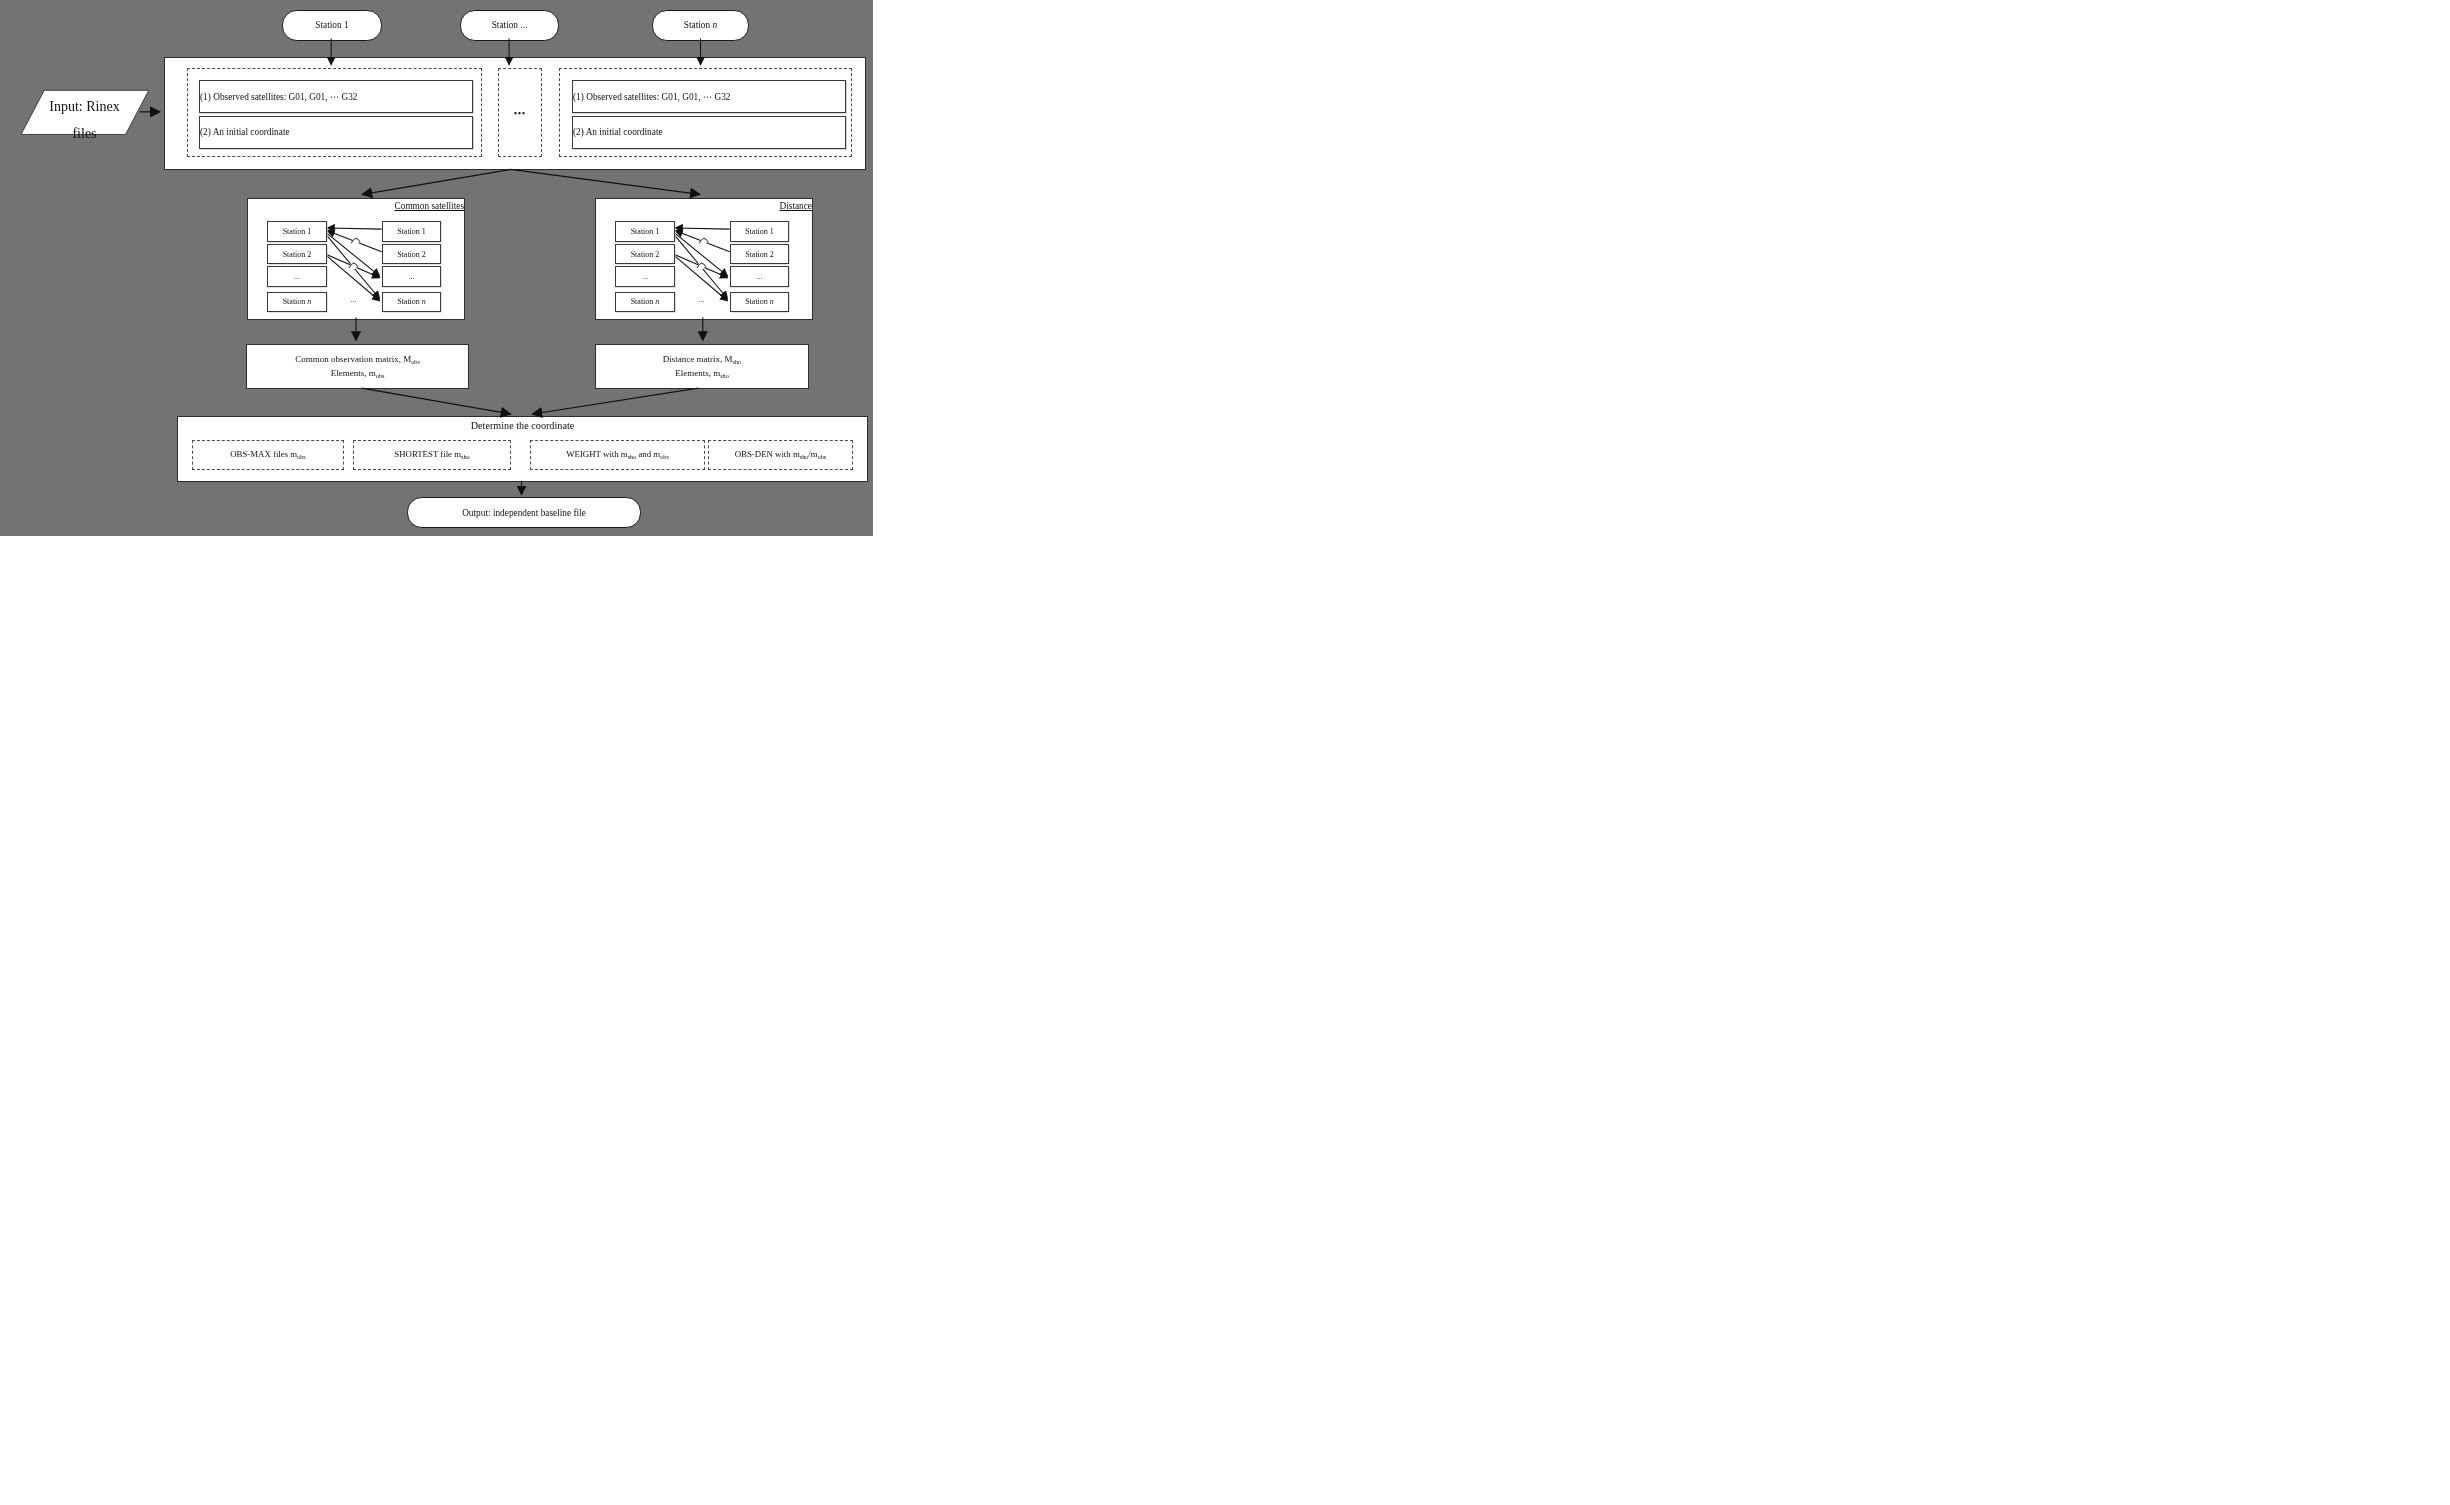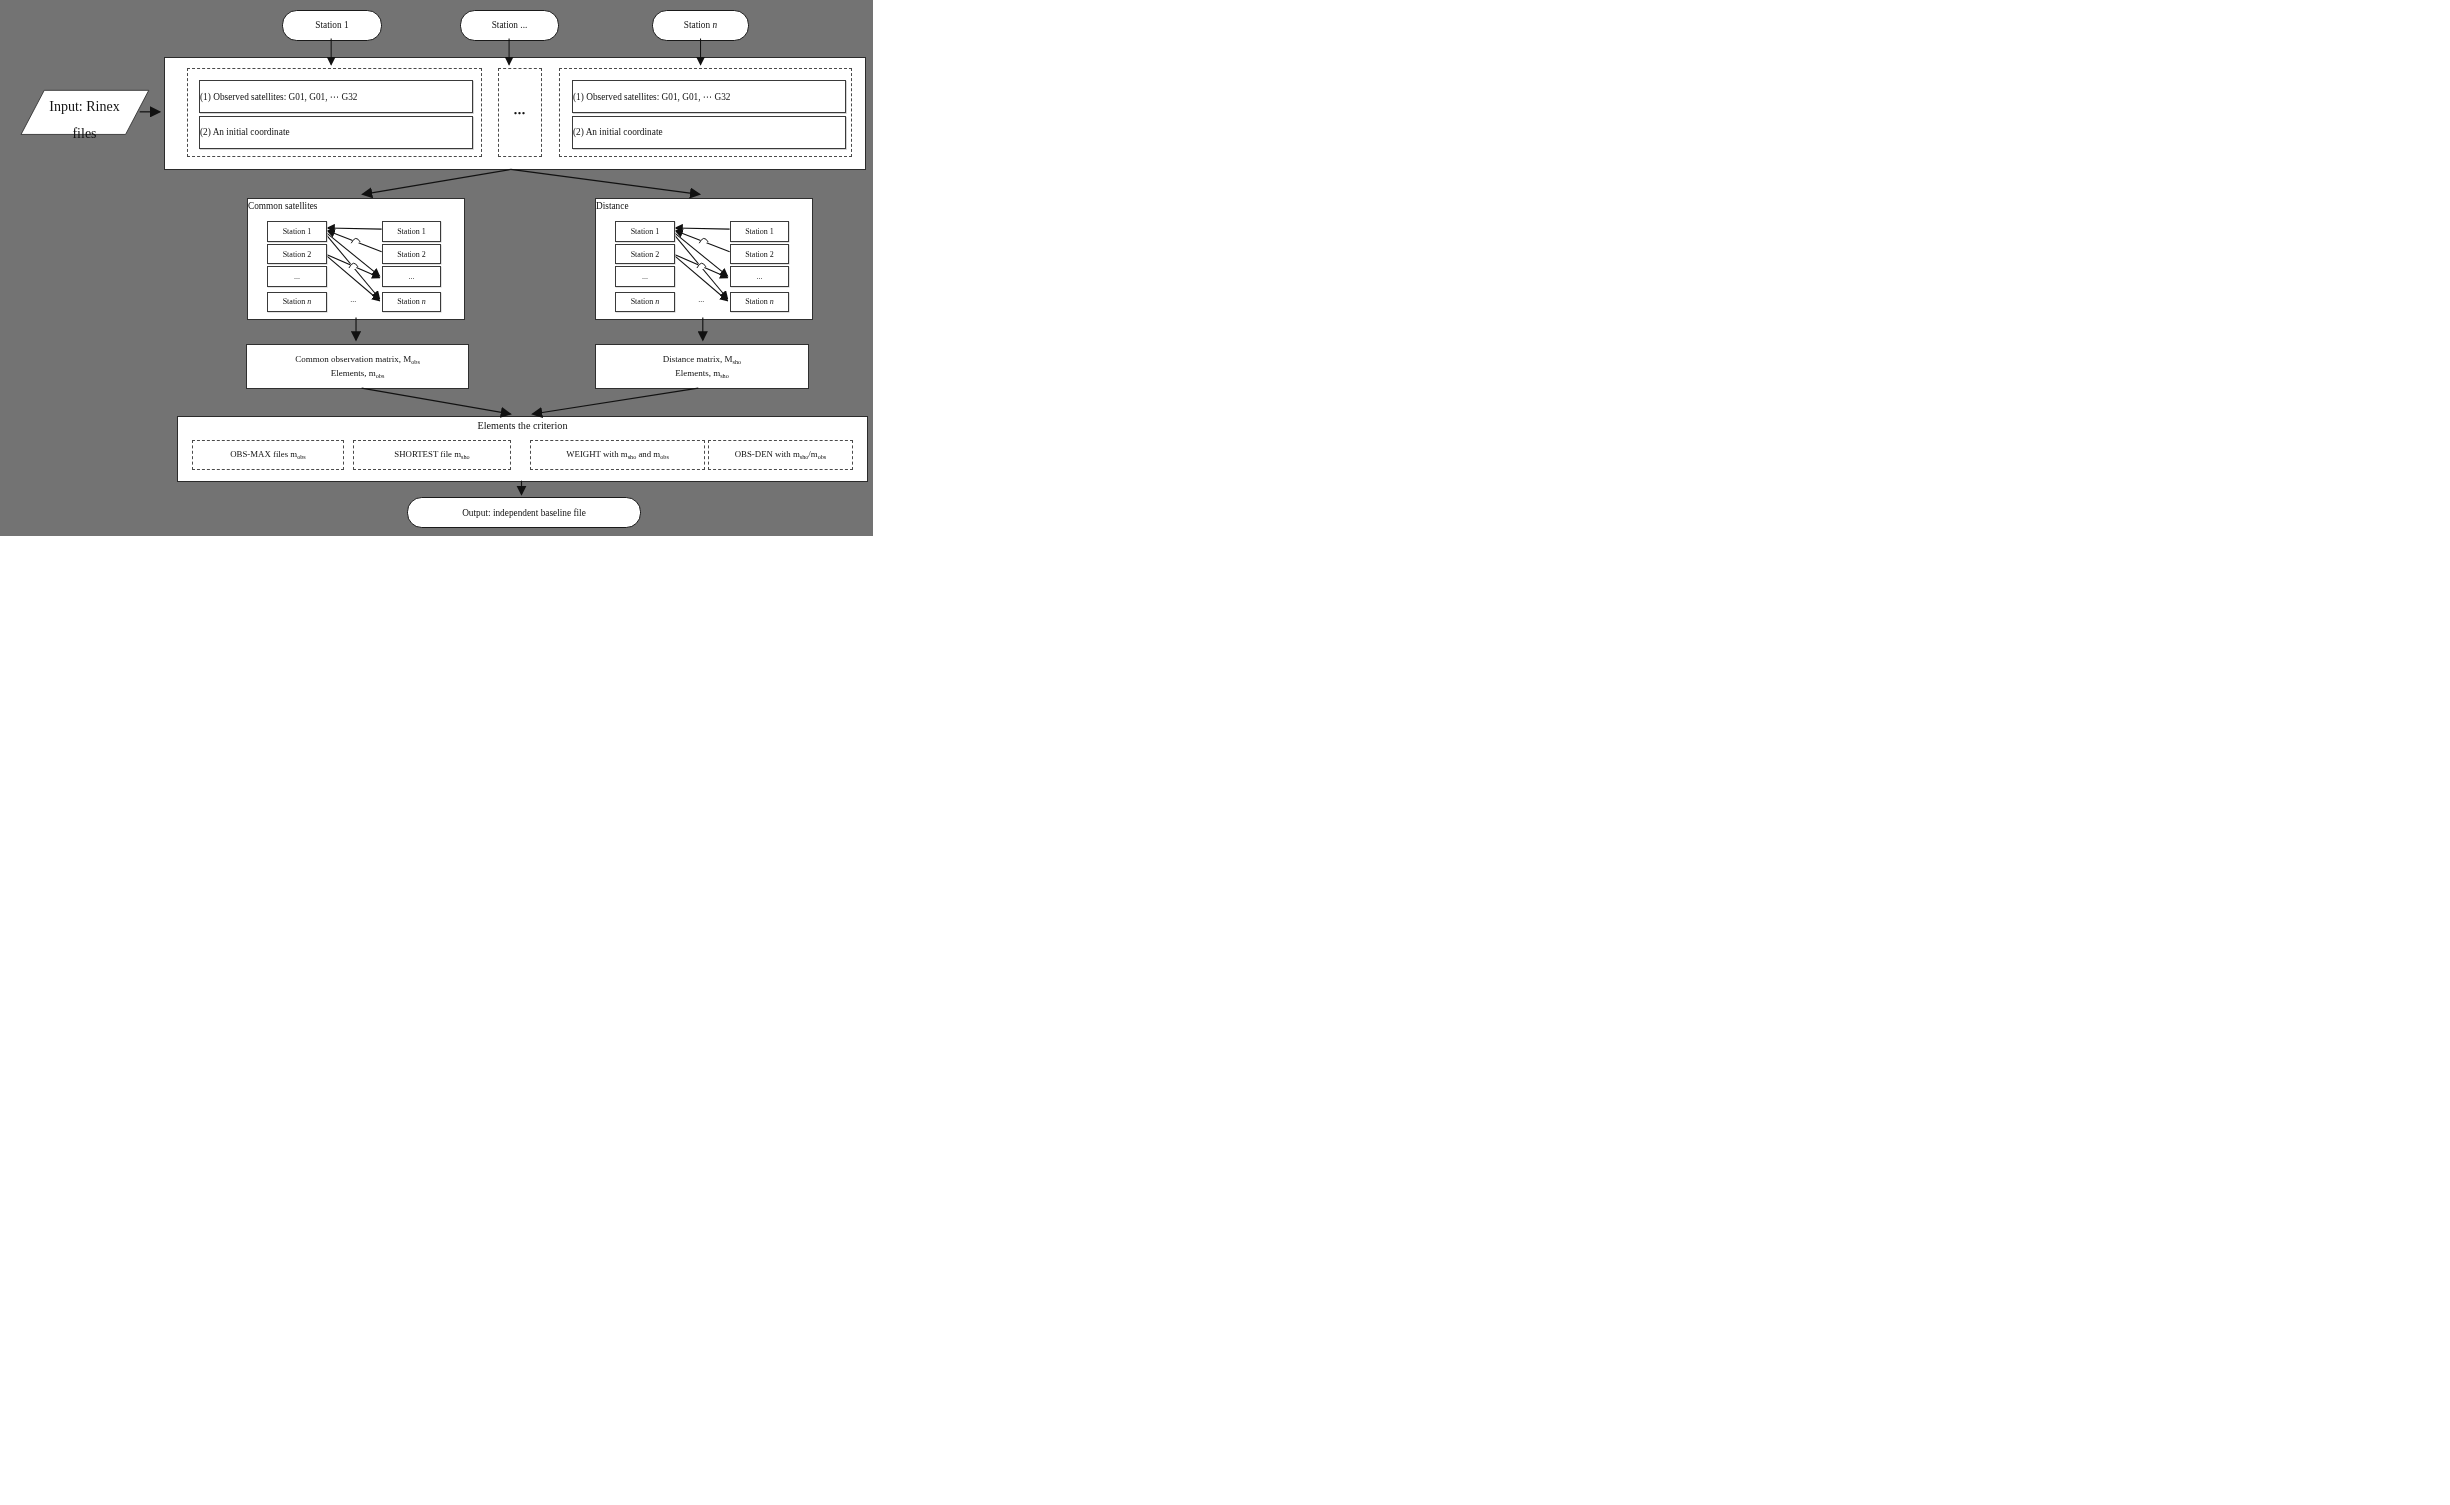--- a/index.html
+++ b/index.html
@@ -11,21 +11,21 @@
     position:absolute;border:0.9px solid #1a1a1a;border-radius:14.7px;background:#fff;
     display:flex;align-items:center;justify-content:center;font-size:9.3px;
   }
   .bigbox{position:absolute;border:1.1px solid #2b2b2b;background:#fff;}
   .dashbox{position:absolute;border:0.8px dashed #4a4a4a;background:#fff;}
   .recbox{
     position:absolute;border:0.9px solid #3a3a3a;background:#fff;box-shadow:0.8px 0.8px 0 #c9c9c9;
     display:flex;align-items:center;font-size:9.3px;
   }
   .netbox{position:absolute;border:0.9px solid #2f2f2f;background:#fff;}
-  .nettitle{position:absolute;left:0;right:0;top:2.3px;text-align:left;font-size:9.3px;}
+  .nettitle{position:absolute;left:0;right:0;top:2.3px;text-align:right;font-size:9.3px;text-decoration:underline;}
   .stbox{
     position:absolute;border:0.8px solid #3a3a3a;background:#fff;box-shadow:0.6px 0.6px 0 #cfcfcf;
     display:flex;align-items:center;justify-content:center;font-size:8px;z-index:3;
   }
   .matbox{
     position:absolute;border:0.9px solid #2f2f2f;background:#fff;
     display:flex;flex-direction:column;align-items:center;justify-content:center;
     font-size:9px;line-height:1.55;text-align:center;
   }
   .critbox{position:absolute;border:1.1px solid #2b2b2b;background:#fff;}
@@ -208,21 +208,21 @@
   <div class="matbox" style="left:246px;top:344px;width:221px;height:43px;">
     <div><span>Common observation matrix, M</span><span class="sub">obs</span></div>
     <div><span>Elements, m</span><span class="sub">obs</span></div>
   </div>
   <div class="matbox" style="left:595px;top:344px;width:212px;height:43px;">
     <div><span>Distance matrix, M</span><span class="sub">sho</span></div>
     <div><span>Elements, m</span><span class="sub">sho</span></div>
   </div>
 
   <div class="critbox" style="left:177px;top:416px;width:689px;height:64px;">
-    <div class="crittitle">Elements the criterion</div>
+    <div class="crittitle">Determine the coordinate</div>
   </div>
   <div class="crititem" style="left:192px;top:440px;width:150px;height:28px;">
     <span><span>OBS-MAX files m</span><span class="sub">obs</span></span>
   </div>
   <div class="crititem" style="left:353px;top:440px;width:156px;height:28px;">
     <span><span>SHORTEST file m</span><span class="sub">sho</span></span>
   </div>
   <div class="crititem" style="left:530px;top:440px;width:173px;height:28px;">
     <span><span>WEIGHT with m</span><span class="sub">sho</span><span> and m</span><span class="sub">obs</span></span>
   </div>

